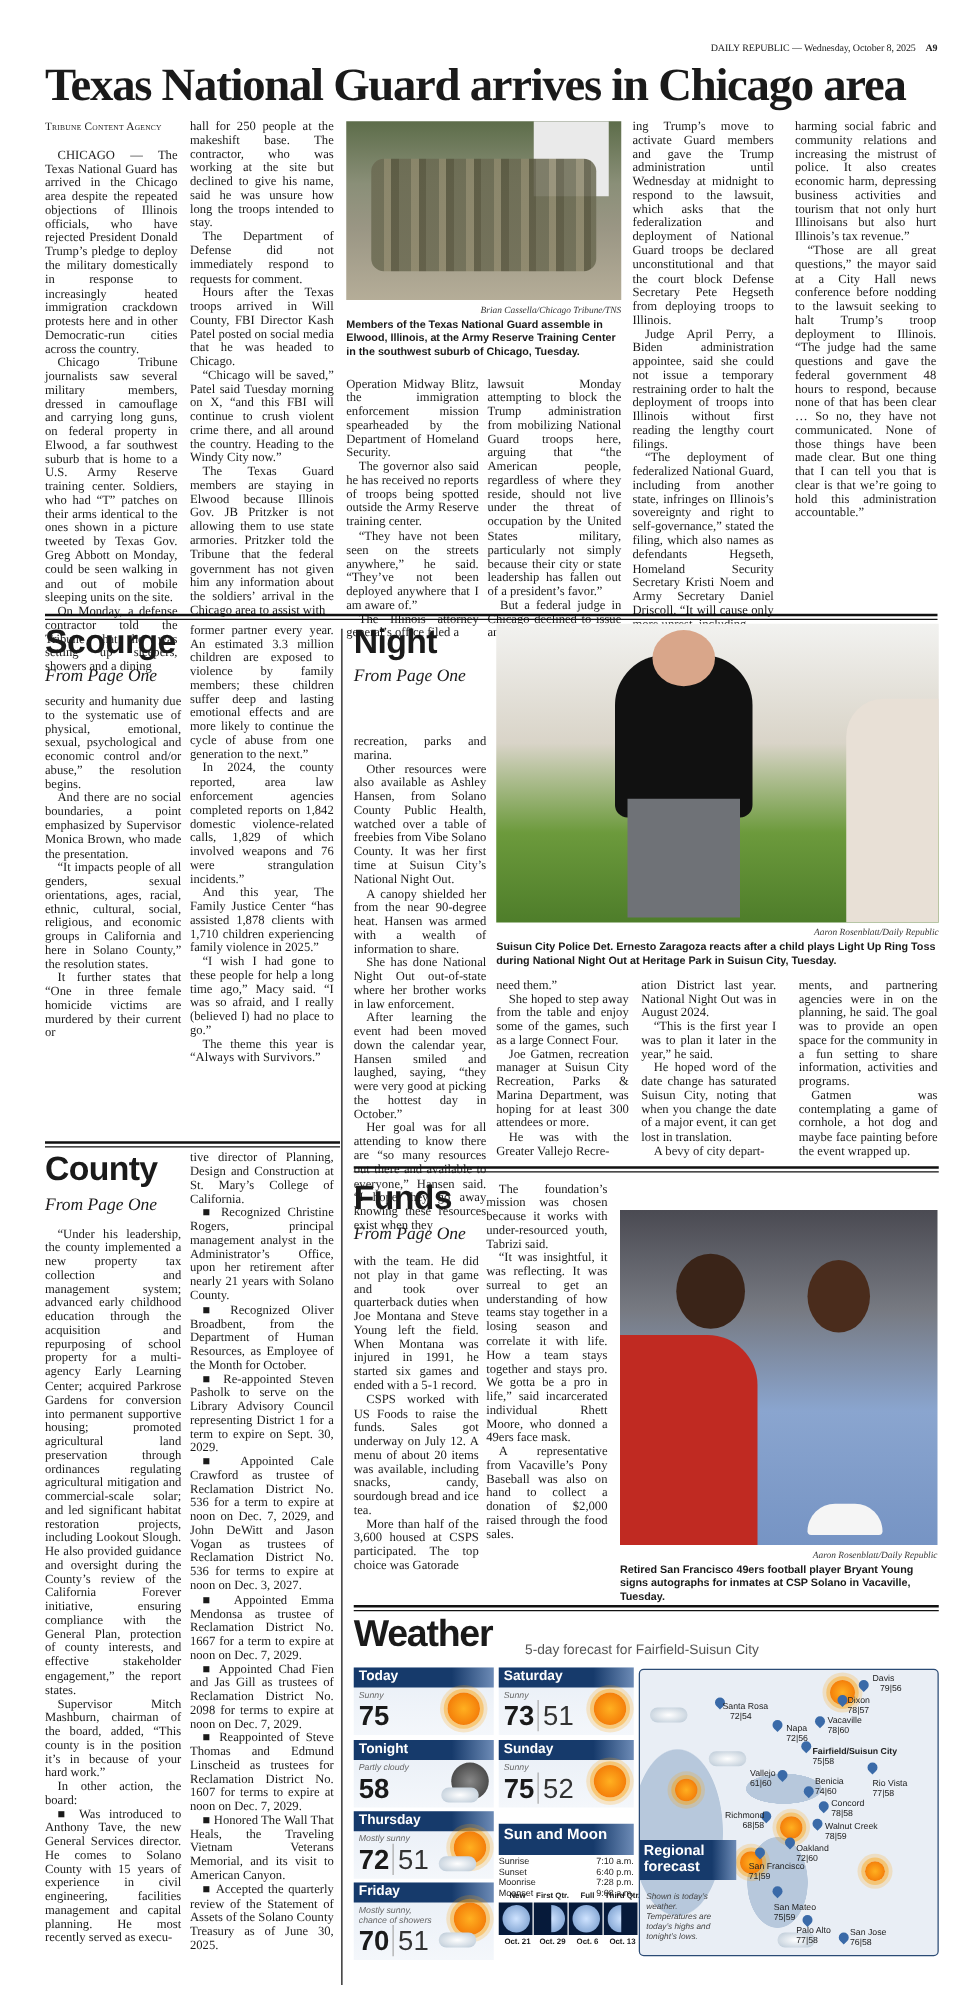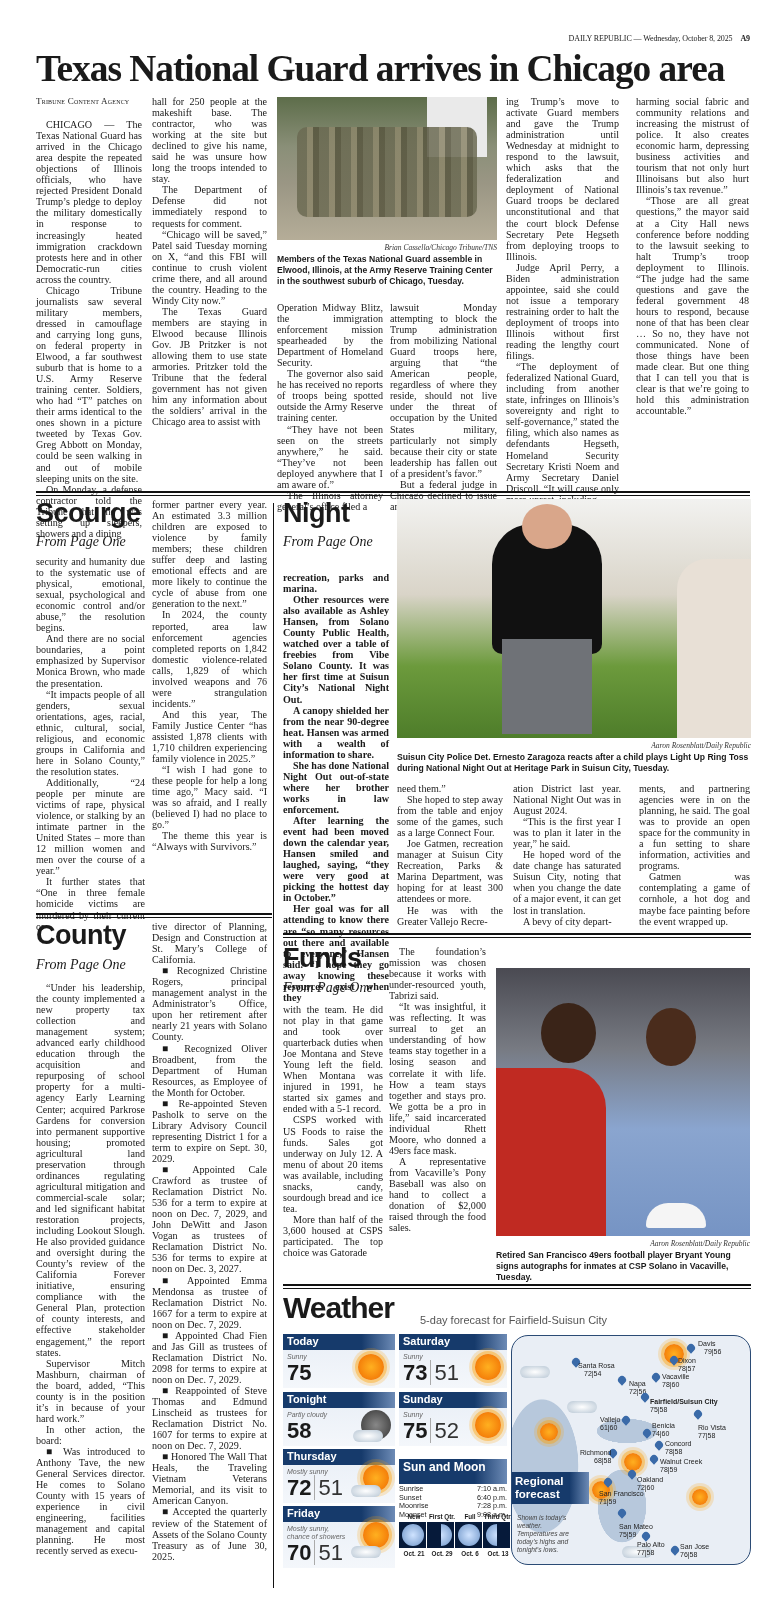--- a/index.html
+++ b/index.html
@@ -23,21 +23,21 @@
   .wx-sub { font-family: "Liberation Sans", sans-serif; font-size: 11px; color: #555; }
   .wxbox { background: linear-gradient(#e8eef6, #f4f7fb); }
   .wxbar { background: linear-gradient(90deg, #163a6b 70%, #6d8bb6 100%); color: #fff; font-family: "Liberation Sans", sans-serif; font-weight: 700; font-size: 11px; padding: 1px 4px; height: 16px; }
   .wxcond { font-family: "Liberation Sans", sans-serif; font-style: italic; font-size: 7px; color: #666; padding-left: 4px; margin-top: 3px; line-height: 8px; }
   .wxhi { font-family: "Liberation Sans", sans-serif; font-weight: 700; font-size: 22px; padding-left: 4px; line-height: 24px; }
   .wxlo { font-family: "Liberation Sans", sans-serif; font-weight: 400; font-size: 22px; color: #333; border-left: 1px solid #aaa; padding-left: 3px; margin-left: 3px; }
   .sun { position: absolute; width: 26px; height: 26px; border-radius: 50%; background: radial-gradient(#ffb020, #f06a00); box-shadow: 0 0 0 3px rgba(255,160,0,0.4), 0 0 0 6px rgba(255,160,0,0.2); }
   .cloud { position: absolute; width: 30px; height: 12px; border-radius: 8px; background: radial-gradient(#fff, #b7c6d4); }
   .moonimg { position: absolute; width: 30px; height: 30px; border-radius: 50%; background: radial-gradient(#888, #333); }
   .sm-row { font-family: "Liberation Sans", sans-serif; font-size: 7.2px; display: flex; justify-content: space-between; line-height: 8.6px; color: #222; }
-  .map { background: #e9eef5; border: 1px solid #2b4b75; border-radius: 17px; overflow: hidden; }
+  .map { background: #e9eef5; border: 1px solid #2b4b75; border-radius: 4px; overflow: hidden; }
   .pin { position: absolute; width: 8px; height: 8px; border-radius: 50% 50% 50% 0; background: #3a6aa8; transform: rotate(-45deg); }
   .city { position: absolute; font-family: "Liberation Sans", sans-serif; font-size: 7px; line-height: 7.6px; color: #222; }
   .city b { font-weight: 700; }
   .regional { background: linear-gradient(90deg, #163a6b 75%, #6d8bb6); color: #fff; font-family: "Liberation Sans", sans-serif; font-weight: 700; font-size: 11.5px; line-height: 13px; padding: 3px 4px; }
   .regnote { font-family: "Liberation Sans", sans-serif; font-style: italic; font-size: 6.6px; line-height: 8px; color: #444; }
   .phase { position: absolute; font-family: "Liberation Sans", sans-serif; font-size: 6.3px; font-weight: 700; text-align: center; width: 32px; }
   .mooncell { position: absolute; width: 30px; height: 26px; background: #061a3a; }
   .mooncell i { position: absolute; left: 4px; top: 2px; width: 22px; height: 22px; border-radius: 50%; background: radial-gradient(#cfe3ff, #6d94c7); }
 </style>
 </head>
@@ -52,20 +52,21 @@
 
 <div class="abs col" style="left:36px;top:96px;width:106px;">
   <div class="byline">Tribune Content Agency</div>
   <p>CHICAGO — The Texas National Guard has arrived in the Chicago area despite the repeated objections of Illinois officials, who have rejected President Donald Trump’s pledge to deploy the military domestically in response to increasingly heated immigration crackdown protests here and in other Democratic-run cities across the country.</p>
   <p>Chicago Tribune journalists saw several military members, dressed in camouflage and carrying long guns, on federal property in Elwood, a far southwest suburb that is home to a U.S. Army Reserve training center. Soldiers, who had “T” patches on their arms identical to the ones shown in a picture tweeted by Texas Gov. Greg Abbott on Monday, could be seen walking in and out of mobile sleeping units on the site.</p>
   <p>On Monday, a defense contractor told the Tribune that he was setting up sleepers, showers and a dining</p>
 </div>
 <div class="abs col" style="left:152px;top:96px;width:115px;">
   <p class="noind">hall for 250 people at the makeshift base. The contractor, who was working at the site but declined to give his name, said he was unsure how long the troops intended to stay.</p>
   <p>The Department of Defense did not immediately respond to requests for comment.</p>
+  <p>Hours after the Texas troops arrived in Will County, FBI Director Kash Patel posted on social media that he was headed to Chicago.</p>
   <p>“Chicago will be saved,” Patel said Tuesday morning on X, “and this FBI will continue to crush violent crime there, and all around the country. Heading to the Windy City now.”</p>
   <p>The Texas Guard members are staying in Elwood because Illinois Gov. JB Pritzker is not allowing them to use state armories. Pritzker told the Tribune that the federal government has not given him any information about the soldiers’ arrival in the Chicago area to assist with</p>
 </div>
 
 <div class="abs photo" style="left:277px;top:97px;width:220px;height:143px;background:linear-gradient(180deg,#5d6d4a 0%,#8a8f78 35%,#9a9684 60%,#b5ad98 100%);">
   <div class="abs" style="left:150px;top:0;width:60px;height:60px;background:#eaeaea;"></div>
   <div class="abs" style="left:20px;top:30px;width:180px;height:90px;background:repeating-linear-gradient(90deg,#6b6a52 0 10px,#8c866a 10px 16px,#58563f 16px 22px);opacity:0.85;border-radius:10px;"></div>
 </div>
 <div class="abs credit" style="left:277px;top:243px;width:220px;">Brian Cassella/Chicago Tribune/TNS</div>
 <div class="abs caption" style="left:277px;top:254px;width:220px;">Members of the Texas National Guard assemble in Elwood, Illinois, at the Army Reserve Training Center in the southwest suburb of Chicago, Tuesday.</div>
@@ -91,35 +92,34 @@
 </div>
 
 <div class="abs rule2" style="left:36px;top:491px;width:714px;"></div>
 
 <div class="abs jump" style="left:36px;top:498px;">Scourge</div>
 <div class="abs frompage" style="left:36px;top:534px;">From Page One</div>
 <div class="abs col" style="left:36px;top:556px;width:109px;">
   <p class="noind">security and humanity due to the systematic use of physical, emotional, sexual, psychological and economic control and/or abuse,” the resolution begins.</p>
   <p>And there are no social boundaries, a point emphasized by Supervisor Monica Brown, who made the presentation.</p>
   <p>“It impacts people of all genders, sexual orientations, ages, racial, ethnic, cultural, social, religious, and economic groups in California and here in Solano County,” the resolution states.</p>
-  <p>Additionally, “24 people per minute are victims of rape, physical violence, or stalking by an intimate partner in the United States – more than 12 million women and men over the course of a year.”</p>
   <p>It further states that “One in three female homicide victims are murdered by their current or</p>
 </div>
 <div class="abs col" style="left:152px;top:499px;width:115px;">
   <p class="noind">former partner every year. An estimated 3.3 million children are exposed to violence by family members; these children suffer deep and lasting emotional effects and are more likely to continue the cycle of abuse from one generation to the next.”</p>
   <p>In 2024, the county reported, area law enforcement agencies completed reports on 1,842 domestic violence-related calls, 1,829 of which involved weapons and 76 were strangulation incidents.”</p>
   <p>And this year, The Family Justice Center “has assisted 1,878 clients with 1,710 children experiencing family violence in 2025.”</p>
   <p>“I wish I had gone to these people for help a long time ago,” Macy said. “I was so afraid, and I really (believed I) had no place to go.”</p>
   <p>The theme this year is “Always with Survivors.”</p>
 </div>
 <div class="abs vrule" style="left:273px;top:503px;height:1085px;"></div>
 
 <div class="abs jump" style="left:283px;top:498px;">Night</div>
 <div class="abs frompage" style="left:283px;top:534px;">From Page One</div>
-<div class="abs col" style="left:283px;top:572px;width:106px;font-weight:bold;">
+<div class="abs col" style="left:283px;top:588px;width:106px;">
   <p class="noind">recreation, parks and marina.</p>
   <p>Other resources were also available as Ashley Hansen, from Solano County Public Health, watched over a table of freebies from Vibe Solano County. It was her first time at Suisun City’s National Night Out.</p>
   <p>A canopy shielded her from the near 90-degree heat. Hansen was armed with a wealth of information to share.</p>
   <p>She has done National Night Out out-of-state where her brother works in law enforcement.</p>
   <p>After learning the event had been moved down the calendar year, Hansen smiled and laughed, saying, “they were very good at picking the hottest day in October.”</p>
   <p>Her goal was for all attending to know there are “so many resources out there and available to everyone,” Hansen said. “I hope they go away knowing these resources exist when they</p>
 </div>
 <div class="abs photo" style="left:397px;top:499px;width:354px;height:239px;background:linear-gradient(180deg,#f2f2f0 0%,#d9d4c8 40%,#6c9a3c 70%,#4e7d2a 100%);">
   <div class="abs" style="left:95px;top:25px;width:110px;height:130px;background:#111;border-radius:40px 40px 10px 10px;"></div>
   <div class="abs" style="left:125px;top:5px;width:50px;height:45px;background:#d9a68a;border-radius:50%;"></div>

